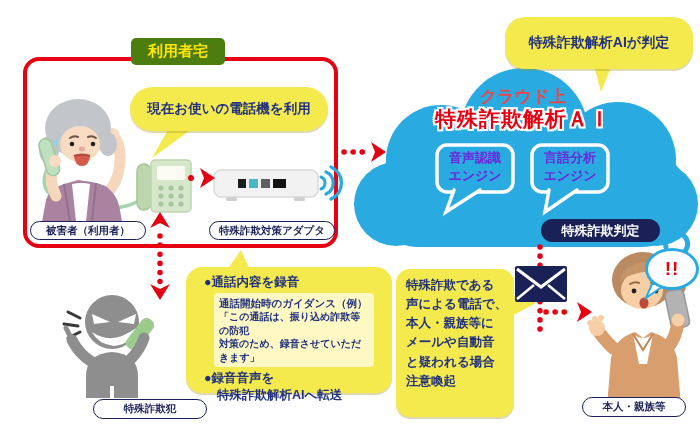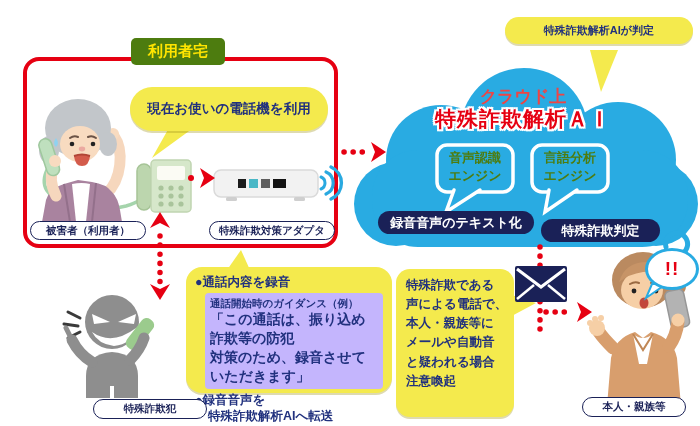--- a/index.html
+++ b/index.html
@@ -8,44 +8,44 @@
   .abs{position:absolute;}
   .flexc{display:flex;align-items:center;justify-content:center;}
   
   .home-box{left:23px;top:57px;width:307px;height:183px;border:4px solid #E60012;border-radius:16px;}
   .home-title{left:131px;top:38px;width:94px;height:27px;background:#4d7c0f;color:#FFE500;
               font-weight:bold;font-size:15px;border-radius:5px;z-index:6;}
   
   .bubble{background:#F4EA4D;color:#21317E;font-weight:bold;z-index:5;
           box-shadow:0 2px 0 rgba(160,150,30,.35);}
   .b-phone{left:130px;top:87px;width:198px;height:44px;border-radius:22px;font-size:13.5px;}
-  .b-verdict{left:505px;top:17px;width:188px;height:27px;border-radius:20px;font-size:11px;}
-  .b-advice{left:186px;top:267px;width:206px;height:126px;border-radius:16px;padding:7px 9px;box-sizing:border-box;}
+  .b-verdict{left:505px;top:17px;width:188px;height:52px;border-radius:20px;font-size:14px;}
+  .b-advice{left:186px;top:267px;width:206px;height:126px;border-radius:16px;padding:7px 18px;box-sizing:border-box;}
   .adv-line{font-size:12.5px;line-height:1.35;}
   .adv-indent{padding-left:13px;}
-  .adv-box{background:#c4b5fd;border-radius:4px;margin:2px 0 3px 10px;padding:3px 5px;}
+  .adv-box{background:#fef9c3;border-radius:4px;margin:2px 0 3px 10px;padding:3px 5px;}
   .adv-g1{font-size:10.5px;line-height:1.35;}
-  .adv-g2{font-size:14px;line-height:1.35;}
+  .adv-g2{font-size:10px;line-height:1.35;}
   .b-alert{left:396px;top:269px;width:118px;height:148px;border-radius:14px;padding:7px 6px 6px 10px;box-sizing:border-box;}
   .alert-line{font-size:12.5px;line-height:1.53;}
   
   .pill{background:#fff;border:1.5px solid #1A2157;border-radius:999px;color:#1A2157;
         font-weight:bold;font-size:10.5px;z-index:6;white-space:nowrap;}
   .pill-victim{left:30px;top:221px;width:114px;height:17px;}
   .pill-adapter{left:209px;top:221px;width:124px;height:17px;}
   .pill-fraud{left:77px;top:399px;width:112px;height:18px;margin-left:16px;}
   .pill-person{left:582px;top:397px;width:102px;height:18px;}
   
   .cloud-loc{left:443px;top:85px;width:160px;text-align:center;color:#ef4444;
              font-weight:bold;font-size:17px;z-index:4;}
   .cloud-title{left:405px;top:105px;width:236px;text-align:center;color:#E60012;font-weight:bold;
      font-size:21px;letter-spacing:1px;z-index:4;
      text-shadow:-2px -2px 0 #fff,2px -2px 0 #fff,-2px 2px 0 #fff,2px 2px 0 #fff,
                  0 -2px 0 #fff,0 2px 0 #fff,-2px 0 0 #fff,2px 0 0 #fff;}
-  .engine{width:76px;text-align:center;color:#4d7c0f;font-weight:bold;font-size:13px;line-height:1.4;z-index:4;}
+  .engine{width:76px;text-align:center;color:#6d28d9;font-weight:bold;font-size:13px;line-height:1.4;z-index:4;}
   .engineL{left:437px;top:149px;}
   .engineR{left:532px;top:149px;}
   .cloudpill{background:#1A2157;border-radius:12px;color:#fff;font-weight:bold;font-size:13px;z-index:4;white-space:nowrap;}
   .cpillL{left:378px;top:211px;width:156px;height:23px;}
   .cpillR{left:541px;top:211px;width:119px;height:23px;margin-top:8px;}
   
   .excl{left:645px;top:248px;width:48px;height:36px;border-radius:50%;border:3px solid #29ABE2;
         background:#fff;color:#E60012;font-weight:bold;font-size:19px;letter-spacing:1px;z-index:6;}
   svg{position:absolute;left:0;top:0;z-index:1;}
 </style>
@@ -239,21 +239,20 @@
   <div class="abs cloud-loc">クラウド上</div>
   <div class="abs cloud-title">特殊詐欺解析ＡＩ</div>
   <div class="abs engine engineL">
     <div>音声認識</div>
     <div>エンジン</div>
   </div>
   <div class="abs engine engineR">
     <div>言語分析</div>
     <div>エンジン</div>
   </div>
-  <div class="abs cloudpill cpillL flexc">録音音声のテキスト化</div>
   <div class="abs cloudpill cpillR flexc">特殊詐欺判定</div>
 
   <div class="abs pill pill-victim flexc">被害者（利用者）</div>
   <div class="abs pill pill-adapter flexc">特殊詐欺対策アダプタ</div>
   <div class="abs pill pill-fraud flexc">特殊詐欺犯</div>
   <div class="abs pill pill-person flexc">本人・親族等</div>
 
   <div class="abs excl flexc">!!</div>
 
 </div>

